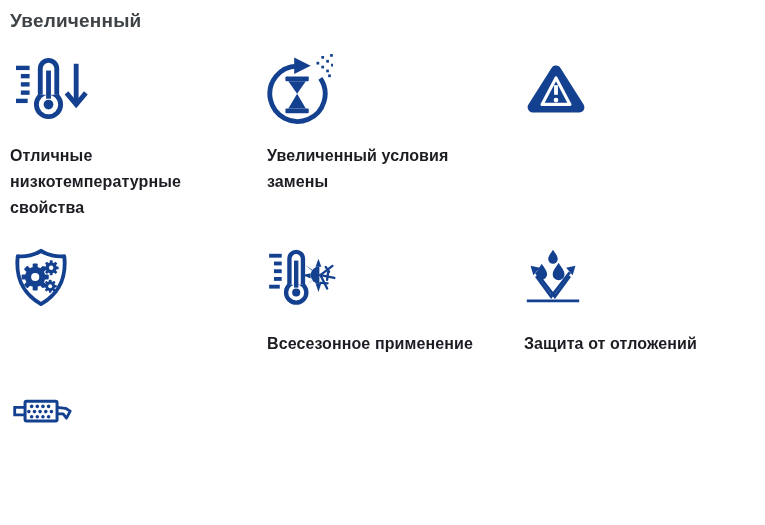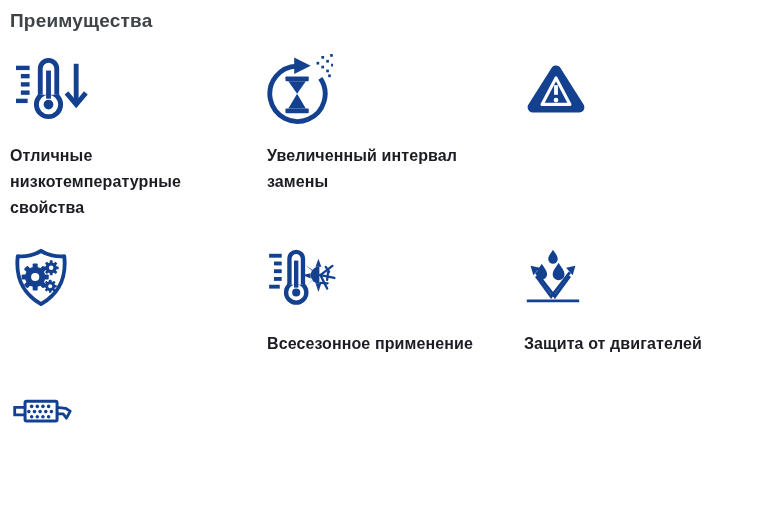--- a/index.html
+++ b/index.html
@@ -31,21 +31,21 @@
   .icon-box svg{display:block;}
   .adv-label{
     font-size:16px;line-height:26px;font-weight:700;
     color:#1B1D22;letter-spacing:.1px;
   }
 </style>
 </head>
 <body>
 
 <div class="section">
-  <h2 class="section-title">Преимущества</h2>
+  <h2 class="section-title">Увеличенный</h2>
 
   <div class="adv-grid">
 
     <div class="adv-cell">
       <div class="icon-box">
         <svg width="78" height="66" viewBox="0 0 80 68" fill="none">
           <g fill="currentColor">
             <rect x="6" y="10" width="14" height="4.5"></rect>
             <rect x="11" y="18.5" width="9" height="4.5"></rect>
             <rect x="11" y="27" width="9" height="4.5"></rect>
@@ -79,21 +79,21 @@
             <rect x="63" y="22" width="2.8" height="2.8"></rect>
           </g>
           <g fill="currentColor">
             <rect x="19" y="24" width="24" height="5" rx="1"></rect>
             <rect x="19" y="57" width="24" height="5" rx="1"></rect>
             <path d="M22,29 H40 L31,42 Z"></path>
             <path d="M31,42 L40,57 H22 Z"></path>
           </g>
         </svg>
       </div>
-      <div class="adv-label">Увеличенный интервал замены</div>
+      <div class="adv-label">Увеличенный условия замены</div>
     </div>
 
     <div class="adv-cell">
       <div class="icon-box">
         <svg width="64" height="52" viewBox="0 0 66 54" fill="none">
           <path d="M33,8 L57,46 H9 Z" fill="currentColor" stroke="currentColor" stroke-width="11" stroke-linejoin="round"></path>
           <path d="M33,15.5 L47.5,43 H18.5 Z" fill="none" stroke="#ffffff" stroke-width="3.2" stroke-linejoin="round"></path>
           <line x1="33" y1="23" x2="33" y2="33" stroke="#ffffff" stroke-width="4"></line>
           <circle cx="33" cy="38.5" r="2.4" fill="#ffffff"></circle>
         </svg>
@@ -173,21 +173,21 @@
             <use href="#drop" transform="translate(19,27) scale(0.92)"></use>
             <use href="#drop" transform="translate(37,27) scale(1.02)"></use>
           </g>
           <line x1="3" y1="57.5" x2="59" y2="57.5" stroke="currentColor" stroke-width="3"></line>
           <polyline points="13,31 29,53 49,27" stroke="currentColor" stroke-width="3" fill="none"></polyline>
           <polygon points="55,20 45,22 52,30" fill="currentColor"></polygon>
           <polyline points="49,31 33,53 13,27" stroke="currentColor" stroke-width="3" fill="none"></polyline>
           <polygon points="7,20 17,22 10,30" fill="currentColor"></polygon>
         </svg>
       </div>
-      <div class="adv-label">Защита от двигателей</div>
+      <div class="adv-label">Защита от отложений</div>
     </div>
 
     <div class="adv-cell">
       <div class="icon-box">
         <svg width="64" height="34" viewBox="0 0 68 36" fill="none">
           <path d="M17,12 H5 V20 H17" stroke="currentColor" stroke-width="3"></path>
           <rect x="16" y="5.5" width="34" height="21" rx="1.5" stroke="currentColor" stroke-width="3.2"></rect>
           <g fill="currentColor">
             <circle cx="23" cy="11" r="1.9"></circle>
               <circle cx="29" cy="11" r="1.9"></circle>

